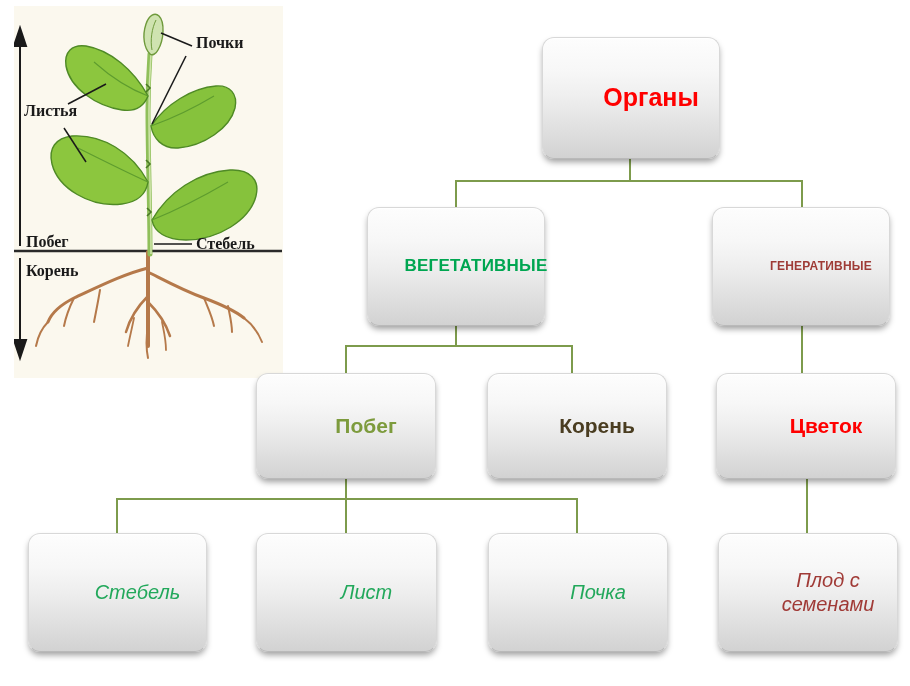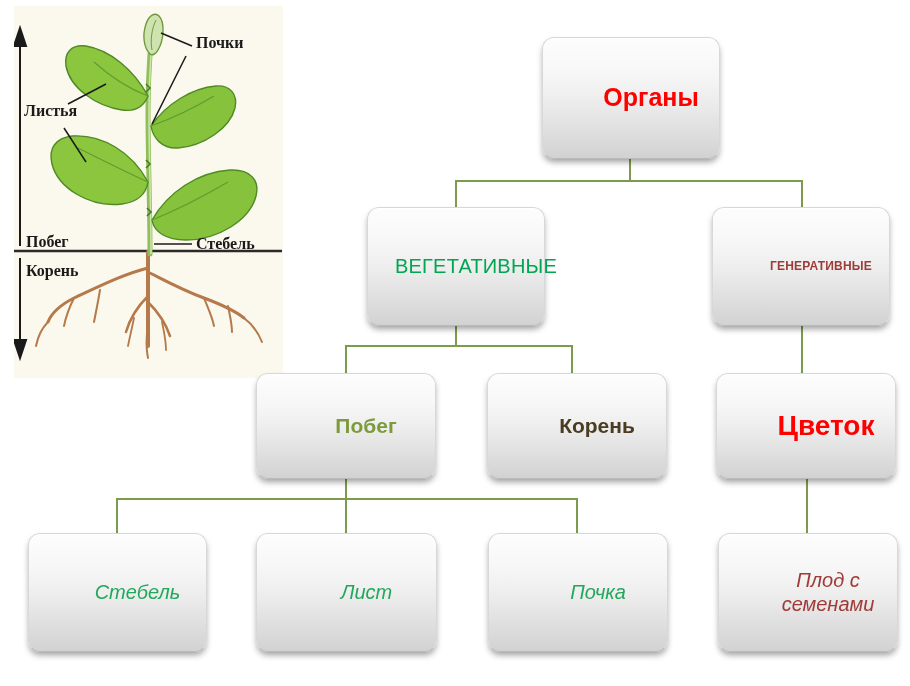--- a/index.html
+++ b/index.html
@@ -54,22 +54,22 @@
   .node-label { display: block; padding: 0 6px; }
 
   
   .t-root {
     color: #ff0000;
     font-weight: bold;
     font-size: 25px;
   }
   .t-veg {
     color: #00a651;
-    font-weight: normal;
-    font-size: 20px;
+    font-weight: bold;
+    font-size: 17px;
     letter-spacing: 0.2px;
   }
   .t-gen {
     color: #9e3b36;
     font-weight: bold;
     font-size: 12px;
     letter-spacing: 0.2px;
   }
   .t-pobeg {
     color: #7d9b3d;
@@ -77,21 +77,21 @@
     font-size: 21px;
   }
   .t-koren {
     color: #4a3d21;
     font-weight: bold;
     font-size: 21px;
   }
   .t-cvetok {
     color: #ff0000;
     font-weight: bold;
-    font-size: 28px;
+    font-size: 21px;
   }
   .t-leaf-green {
     color: #22a85b;
     font-style: italic;
     font-size: 20px;
   }
   .t-leaf-red {
     color: #a03a36;
     font-style: italic;
     font-size: 20px;

